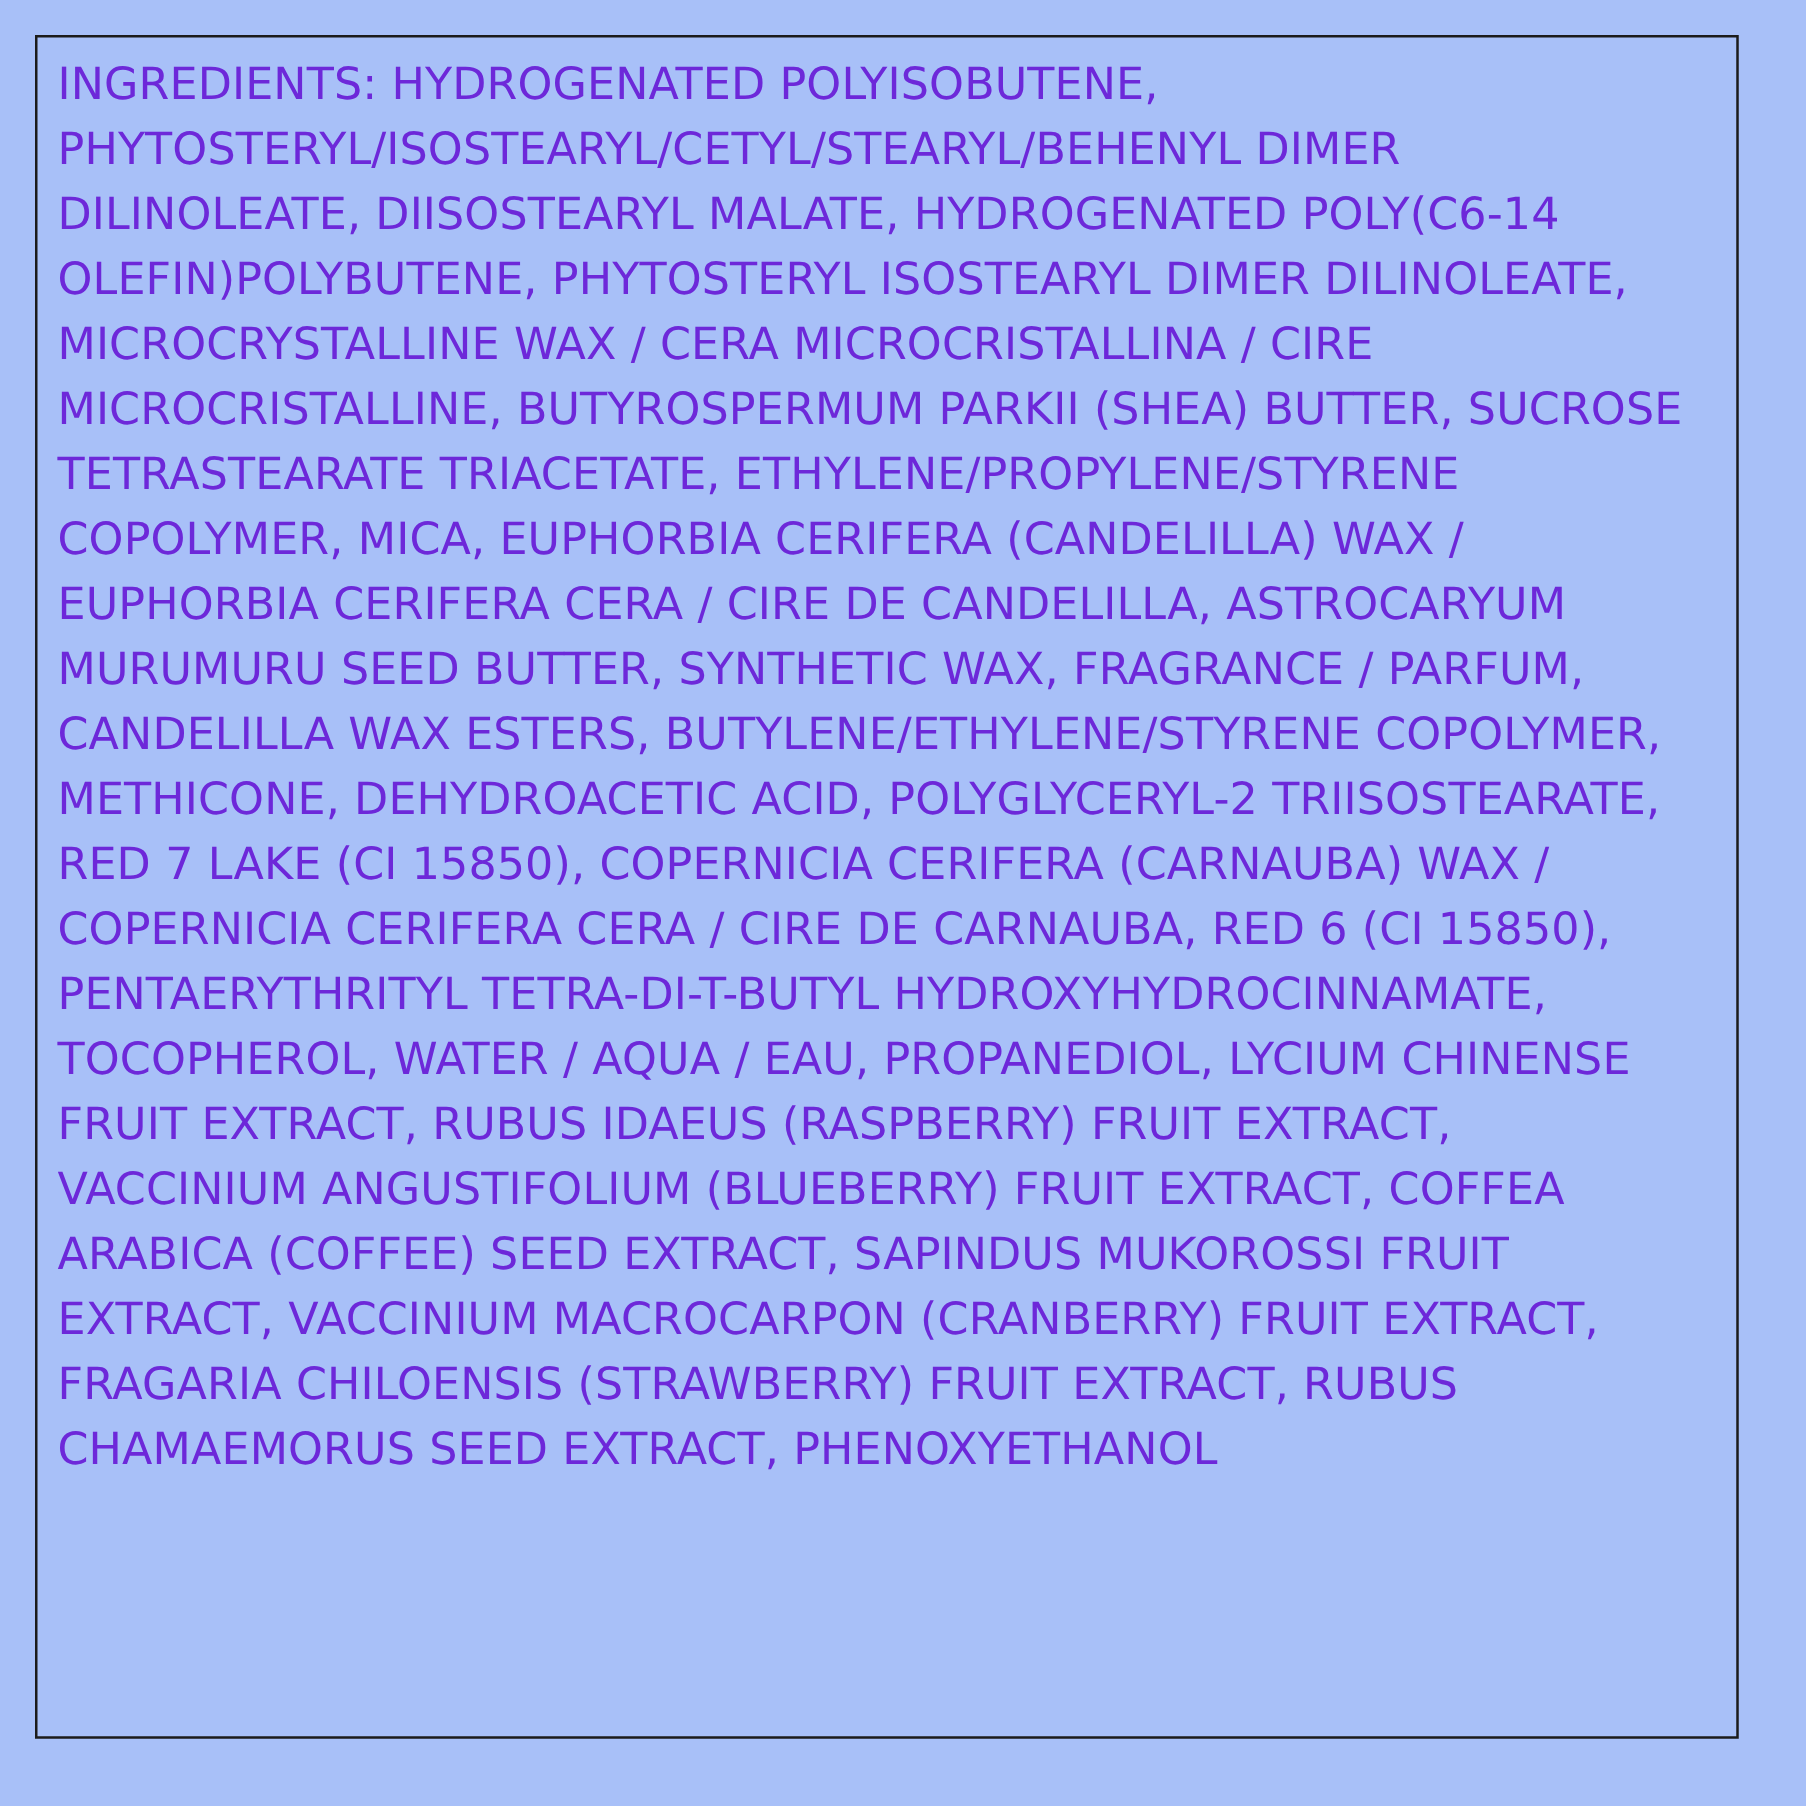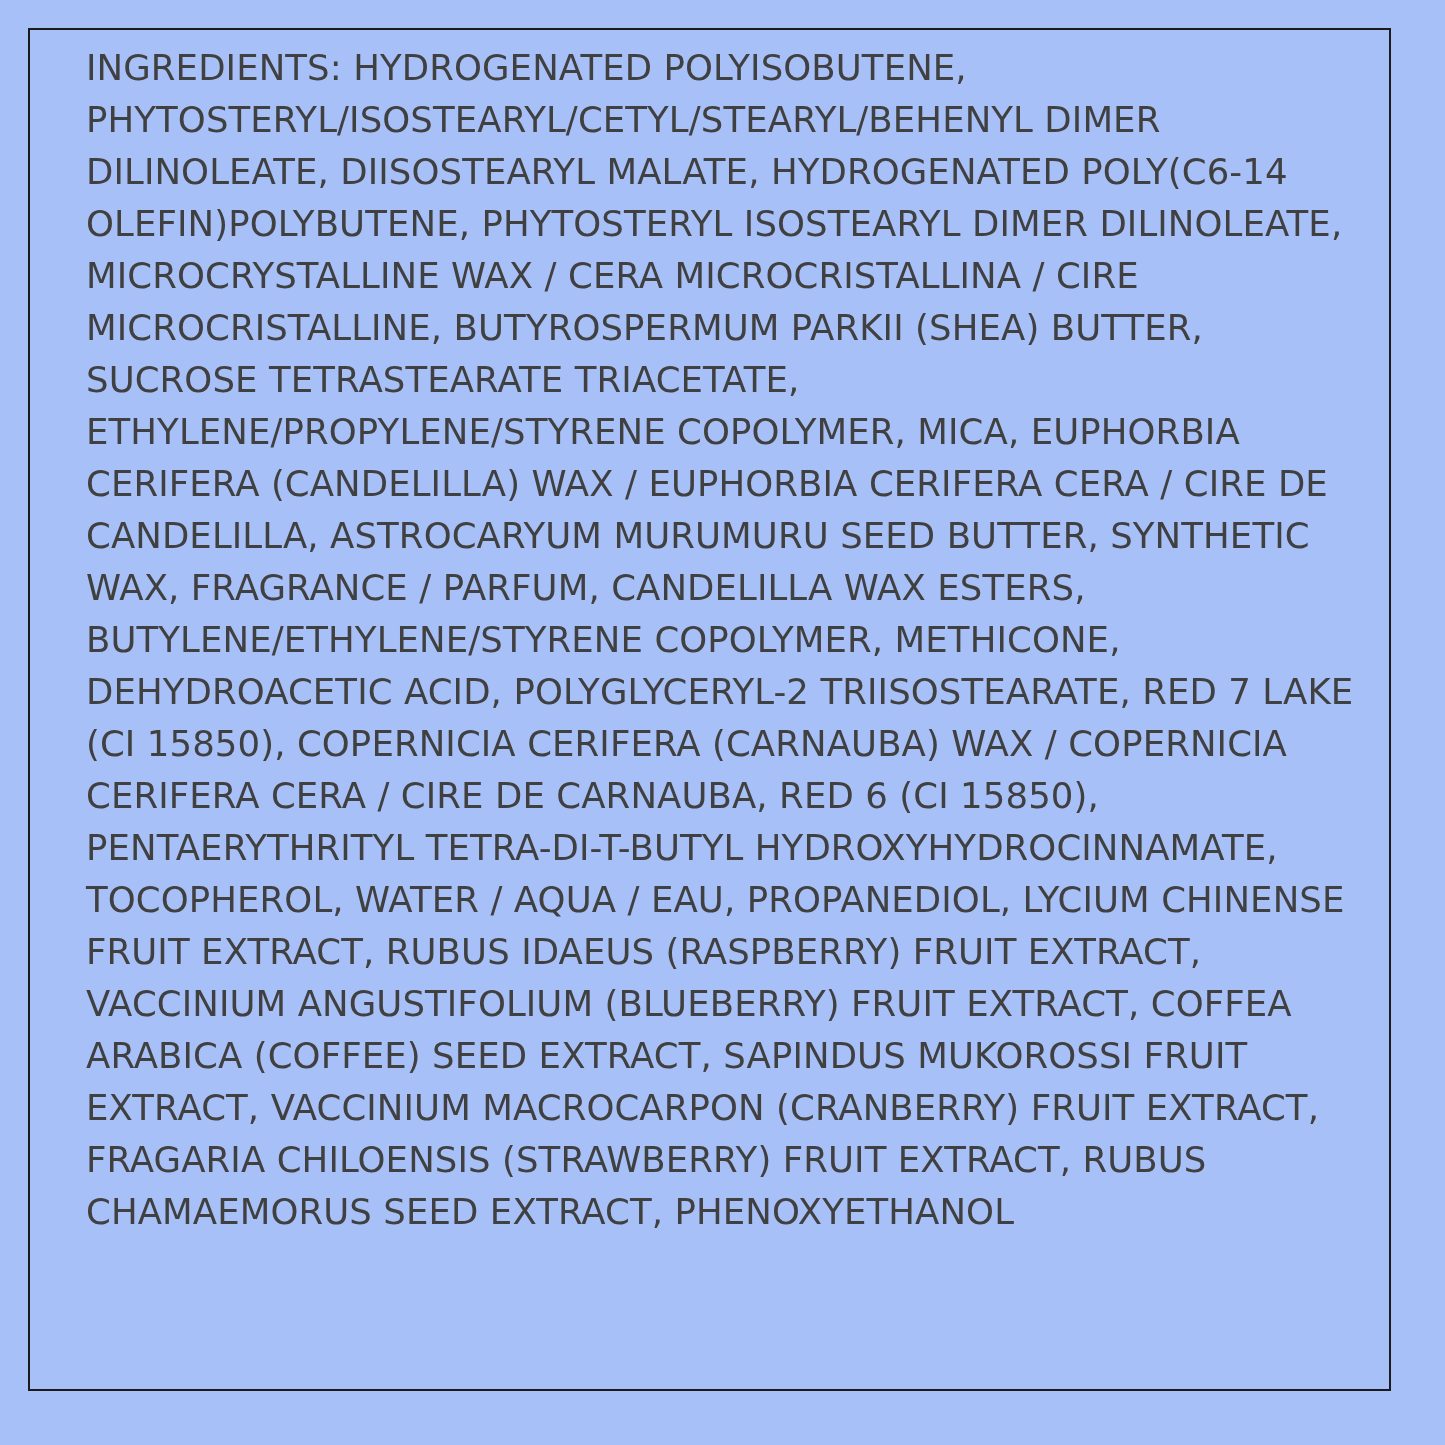--- a/index.html
+++ b/index.html
@@ -21,27 +21,26 @@
     height: 1363px;
     border: 2px solid #1b1b1b;
     box-sizing: border-box;
     background: #a8c0f8;
   }
   .ingredients-text {
     position: absolute;
     left: 16px;
     top: 12px;
     right: 18px;
-    color: #404040;
+    color: #6d28d9;
     font-size: 35.5px;
     line-height: 52px;
     letter-spacing: 0.1px;
     white-space: pre-wrap;
     word-break: normal;
-    margin-left: 40px;
   }
 </style>
 </head>
 <body>
 
 <div class="panel">
   <div class="ingredients-text">INGREDIENTS: HYDROGENATED POLYISOBUTENE, PHYTOSTERYL/ISOSTEARYL/CETYL/STEARYL/BEHENYL DIMER DILINOLEATE, DIISOSTEARYL MALATE, HYDROGENATED POLY(C6-14 OLEFIN)POLYBUTENE, PHYTOSTERYL ISOSTEARYL DIMER DILINOLEATE, MICROCRYSTALLINE WAX / CERA MICROCRISTALLINA / CIRE MICROCRISTALLINE, BUTYROSPERMUM PARKII (SHEA) BUTTER, SUCROSE TETRASTEARATE TRIACETATE, ETHYLENE/PROPYLENE/STYRENE COPOLYMER, MICA, EUPHORBIA CERIFERA (CANDELILLA) WAX / EUPHORBIA CERIFERA CERA / CIRE DE CANDELILLA, ASTROCARYUM MURUMURU SEED BUTTER, SYNTHETIC WAX, FRAGRANCE / PARFUM, CANDELILLA WAX ESTERS, BUTYLENE/ETHYLENE/STYRENE COPOLYMER, METHICONE, DEHYDROACETIC ACID, POLYGLYCERYL-2 TRIISOSTEARATE, RED 7 LAKE (CI 15850), COPERNICIA CERIFERA (CARNAUBA) WAX / COPERNICIA CERIFERA CERA / CIRE DE CARNAUBA, RED 6 (CI 15850), PENTAERYTHRITYL TETRA-DI-T-BUTYL HYDROXYHYDROCINNAMATE, TOCOPHEROL, WATER / AQUA / EAU, PROPANEDIOL, LYCIUM CHINENSE FRUIT EXTRACT, RUBUS IDAEUS (RASPBERRY) FRUIT EXTRACT, VACCINIUM ANGUSTIFOLIUM (BLUEBERRY) FRUIT EXTRACT, COFFEA ARABICA (COFFEE) SEED EXTRACT, SAPINDUS MUKOROSSI FRUIT EXTRACT, VACCINIUM MACROCARPON (CRANBERRY) FRUIT EXTRACT, FRAGARIA CHILOENSIS (STRAWBERRY) FRUIT EXTRACT, RUBUS CHAMAEMORUS SEED EXTRACT, PHENOXYETHANOL</div>
 </div>
 
 </body></html>

